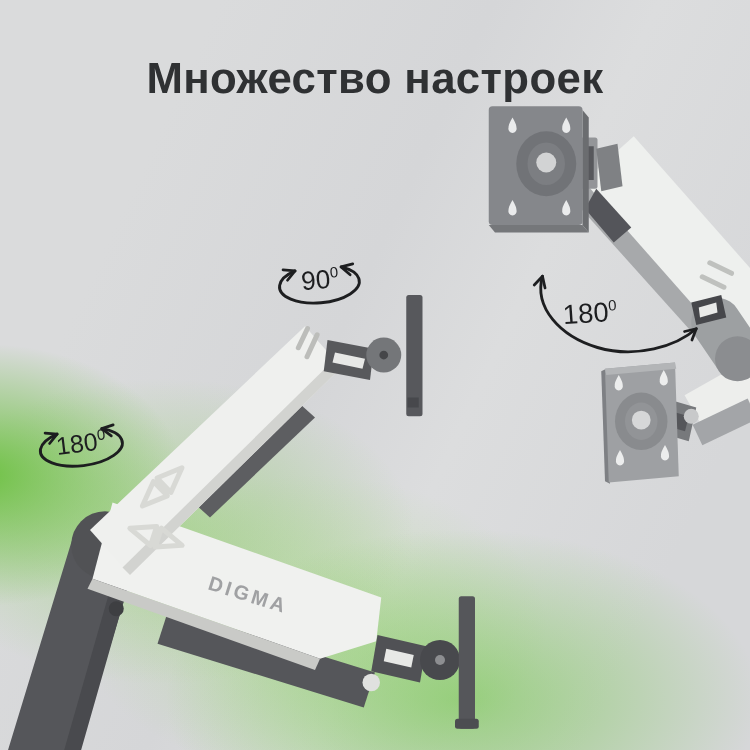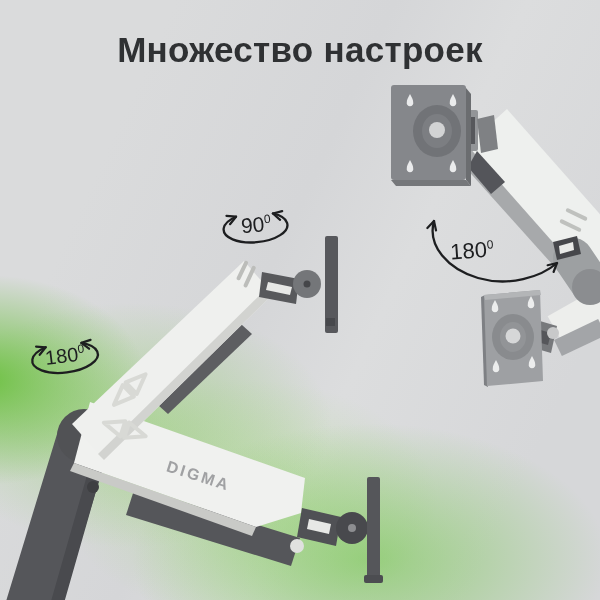--- a/index.html
+++ b/index.html
@@ -7,21 +7,21 @@
     position:relative;width:600px;height:600px;overflow:hidden;
     font-family:"Liberation Sans","DejaVu Sans",sans-serif;
     background:
       radial-gradient(230px 150px at -15px 380px, rgba(105,192,60,0.95), rgba(105,192,60,0) 70%),
       radial-gradient(280px 170px at 130px 425px, rgba(139,208,98,0.55), rgba(139,208,98,0) 72%),
       radial-gradient(330px 190px at 370px 560px, rgba(112,199,70,0.62), rgba(112,199,70,0) 72%),
       radial-gradient(250px 160px at 250px 500px, rgba(168,219,132,0.5), rgba(168,219,132,0) 75%),
       linear-gradient(115deg, #dadbdc 20%, #d5d6d8 45%, #dcddde 60%, #d6d7d9 85%);
   }
   .title{
-    position:absolute;top:27px;left:0;right:0;margin:3px;
+    position:absolute;top:27px;left:0;right:0;margin:16px;
     text-align:center;font-size:35px;font-weight:700;
     color:#2f3133;letter-spacing:0.3px;
   }
   svg.illu{position:absolute;left:0;top:0;}
   .angle{
     position:absolute;white-space:nowrap;
     font-size:21px;color:#1d1e20;font-weight:400;
     transform:translate(-50%,-50%) rotate(var(--r,0deg));
   }
   .angle sup{font-size:12px;line-height:0;}

